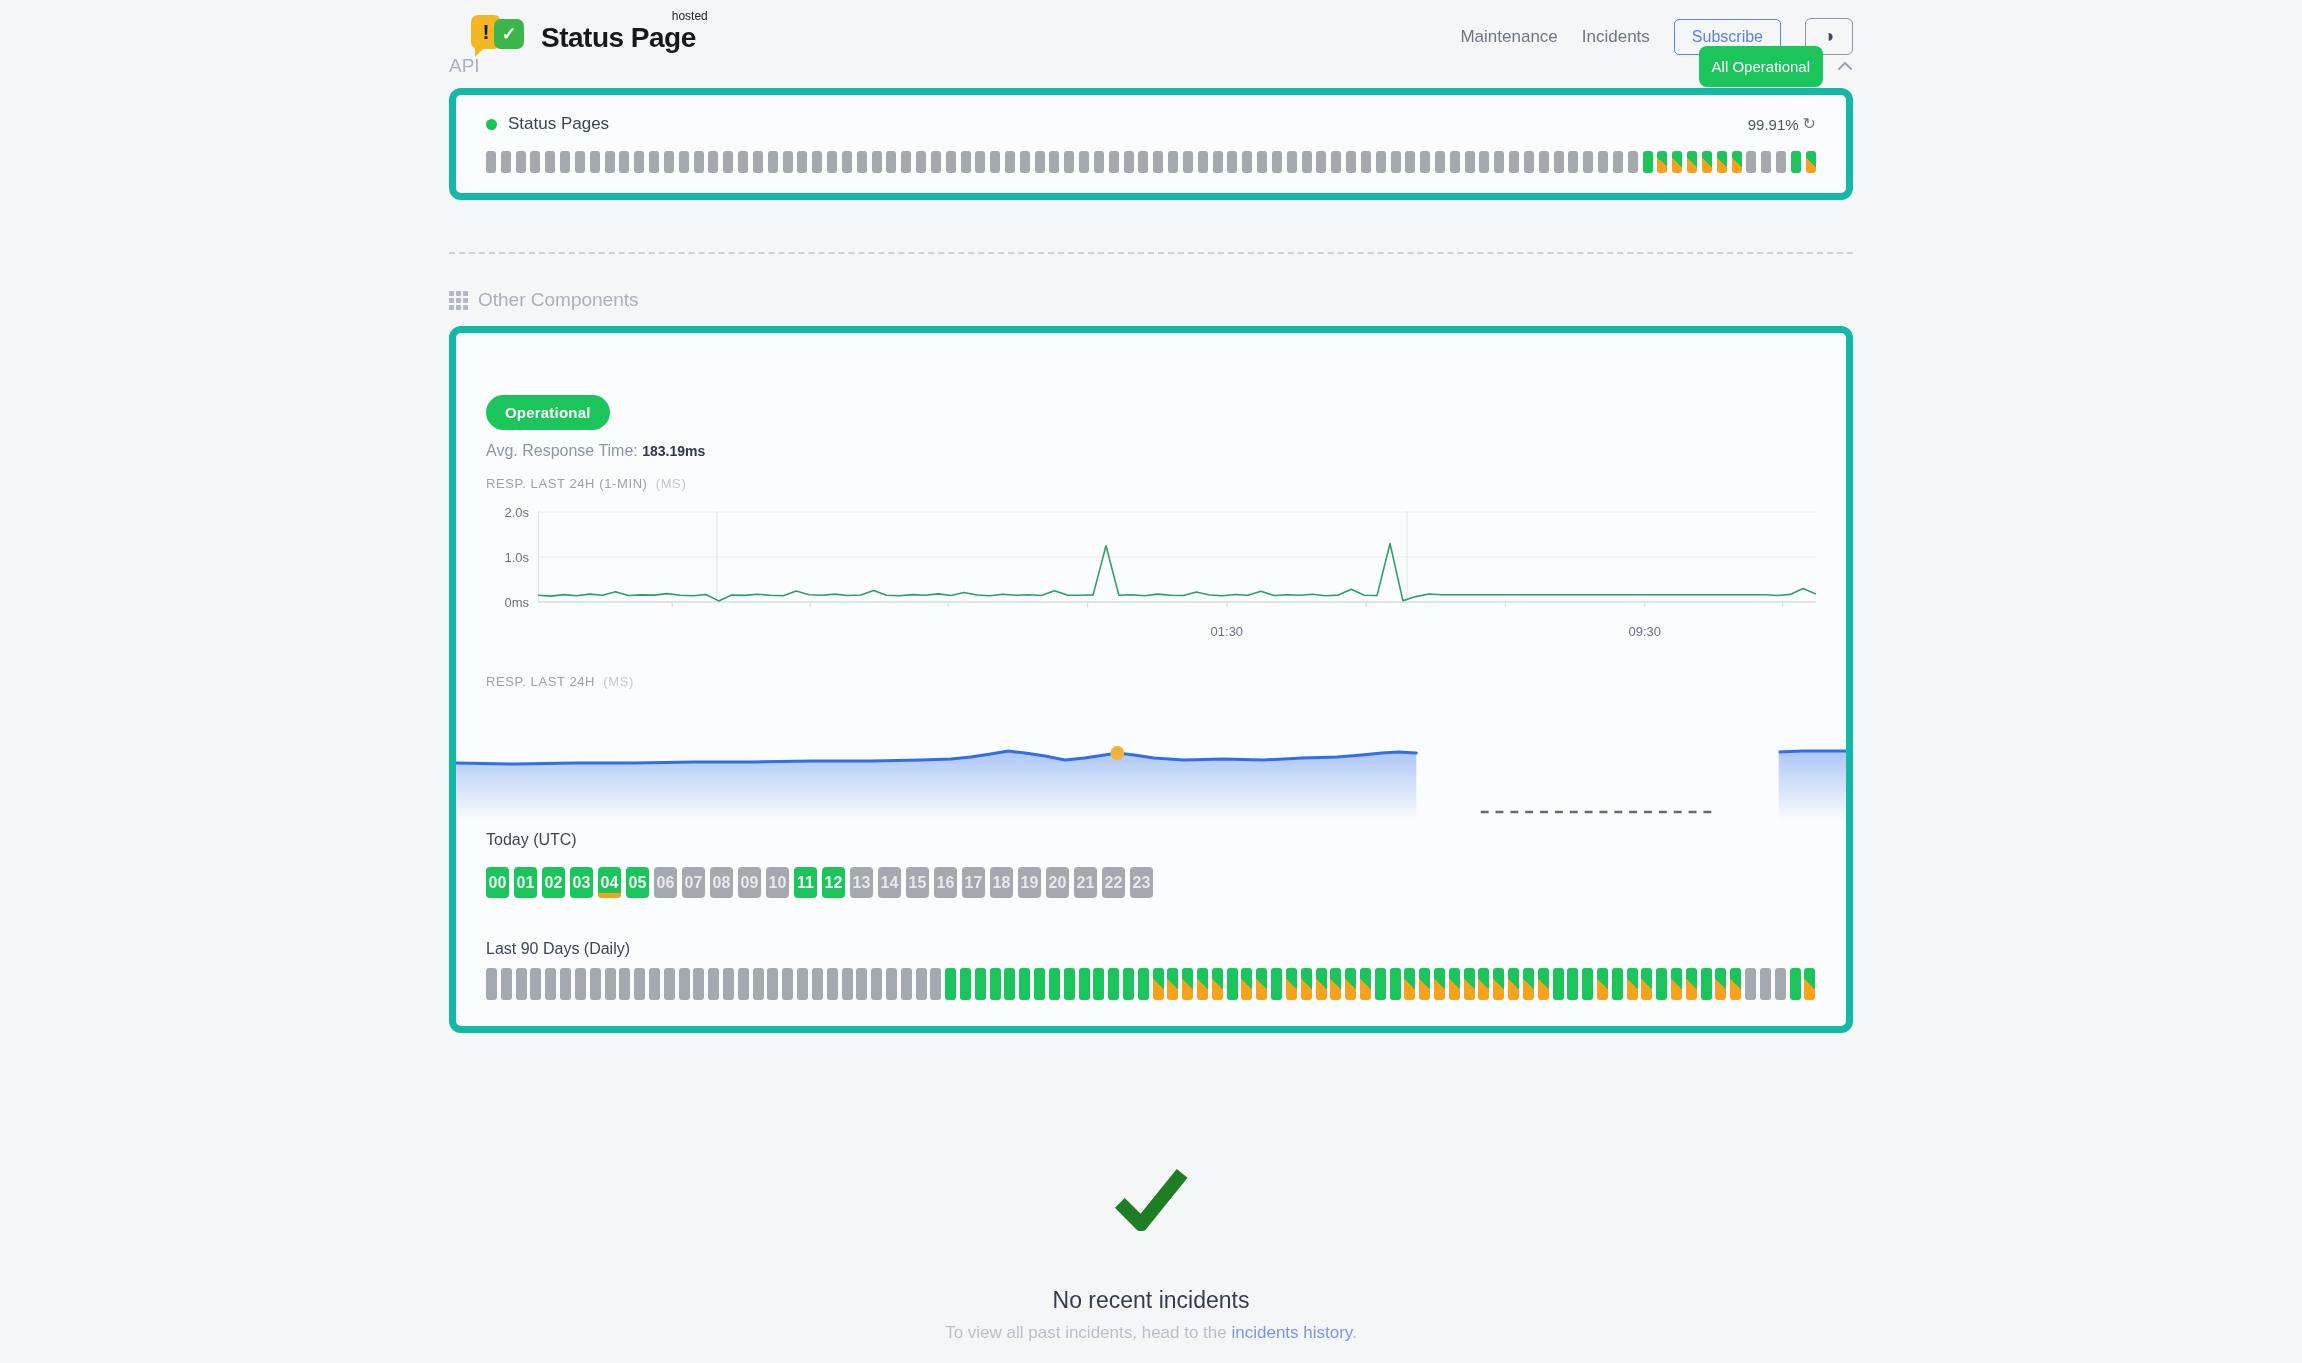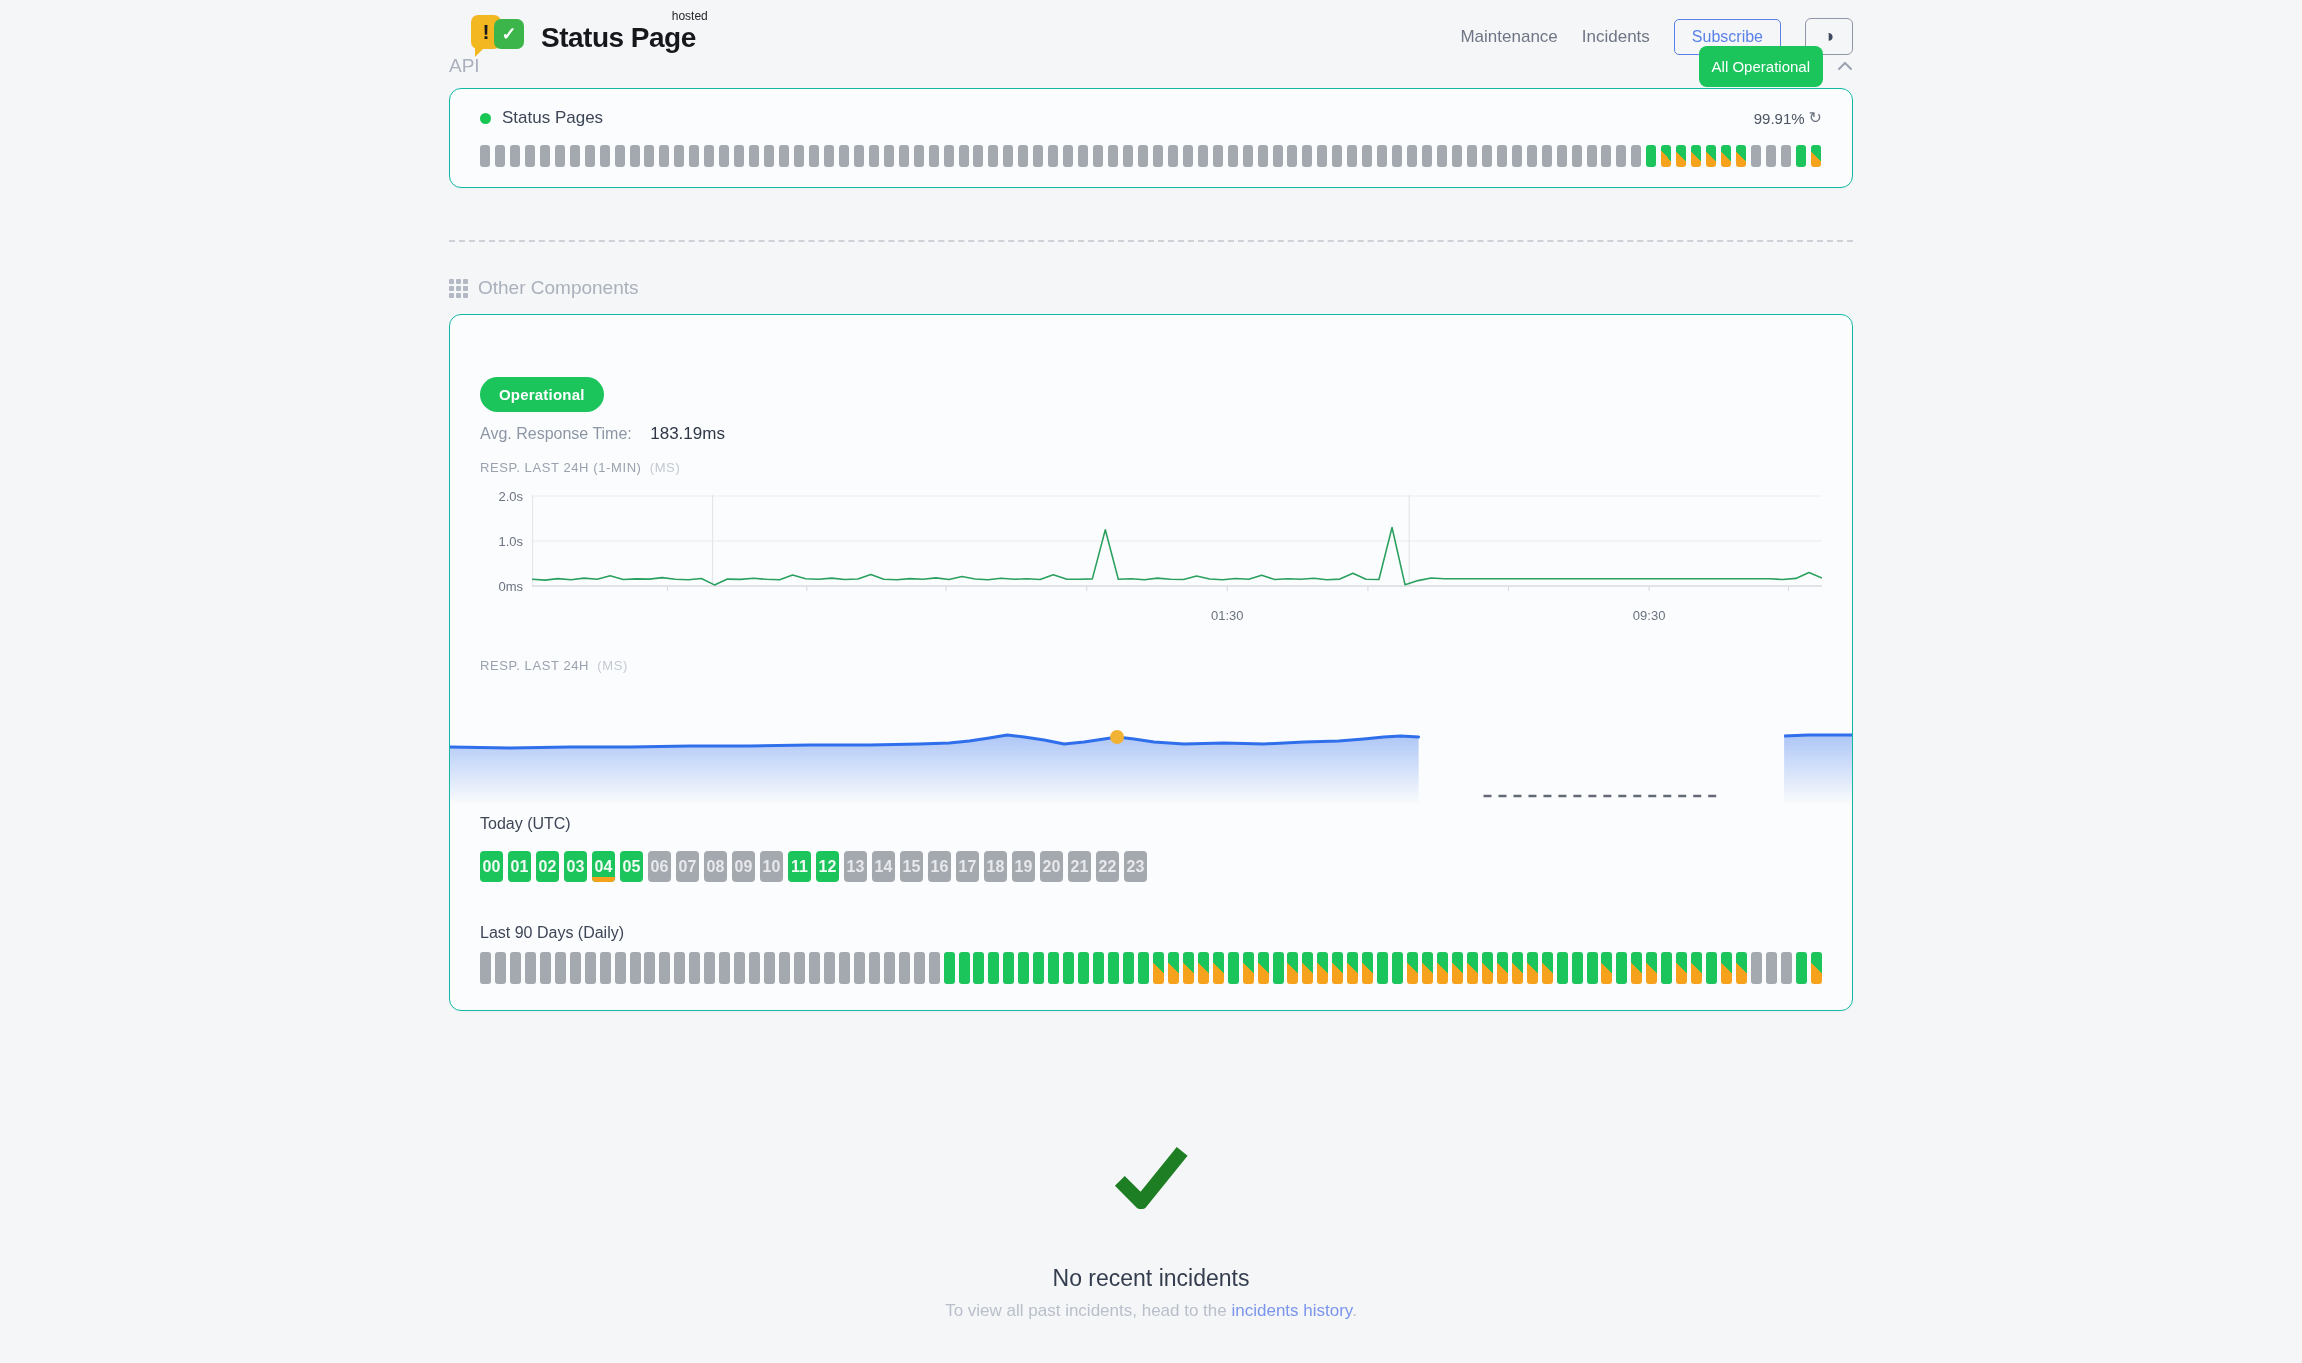--- a/index.html
+++ b/index.html
@@ -55,21 +55,21 @@
   .grid-icon i { background:#b3b9c4; border-radius:1px; }
   .head-right { display:flex; align-items:center; gap:14px; }
   .badge-overall {
     background:#1cc45c; color:#fff; font-size:15px; font-weight:500;
     padding:12px 13px; border-radius:8px;
   }
   .chev { display:flex; cursor:pointer; }
 
   
   .card {
-    background:#fbfcfd; border:1px solid #14b8a6; border-radius:12px;
+    background:#fbfcfd; border:7px solid #14b8a6; border-radius:12px;
     box-shadow:0 1px 2px rgba(16,24,40,.03);
     padding:18px 30px 20px;
   }
   .card.api { margin-top:8px; }
   .comp-row { display:flex; justify-content:space-between; align-items:center; height:22px; }
   .comp-name { display:flex; align-items:center; gap:11px; font-size:17px; color:#3d4656; }
   .dot { width:11px; height:11px; border-radius:50%; background:#17c653; }
   .comp-right { display:flex; align-items:center; gap:4px; font-size:15px; color:#4b5563; }
   .refresh-icon { font-size:16px; color:#6b7280; cursor:pointer; line-height:1; }
   .trend-icon { font-size:16px; color:#4b5563; line-height:1; }
@@ -84,21 +84,21 @@
   .other-head { margin-top:32px; height:28px; display:flex; align-items:center; }
   .card.website { margin-top:12px; padding:16px 30px 26px; }
 
   
   .pill-row { margin-top:46px; }
   .pill {
     display:inline-block; background:#1cc45c; color:#fff; font-weight:700;
     font-size:15px; padding:9px 19px; border-radius:999px; letter-spacing:.2px;
   }
   .avg-row { margin-top:12px; font-size:16px; color:#8d96a5; }
-  .avg-val { color:#2f3847; font-weight:400; font-size:17px; margin-left:14px; }
+  .avg-val { color:#2f3847; font-weight:700; font-size:14px; margin-left:0; }
   .sec-label { margin-top:16px; font-size:13px; color:#9aa2af; letter-spacing:.6px; }
   .sec-label .unit { color:#c3c9d2; margin-left:4px; }
   .sec-label.second { margin-top:42px; }
 
   .chart1-wrap { display:flex; margin-top:20px; }
   .y-axis { position:relative; width:52px; flex:0 0 auto; font-size:13px; color:#6a7280; }
   .y-axis span { position:absolute; right:9px; }
   .y-t0 { top:-6px; } .y-t1 { top:39px; } .y-t2 { top:84px; }
   .chart1-plot { flex:1; }
   .chart1-plot svg { display:block; width:100%; height:97px; }

